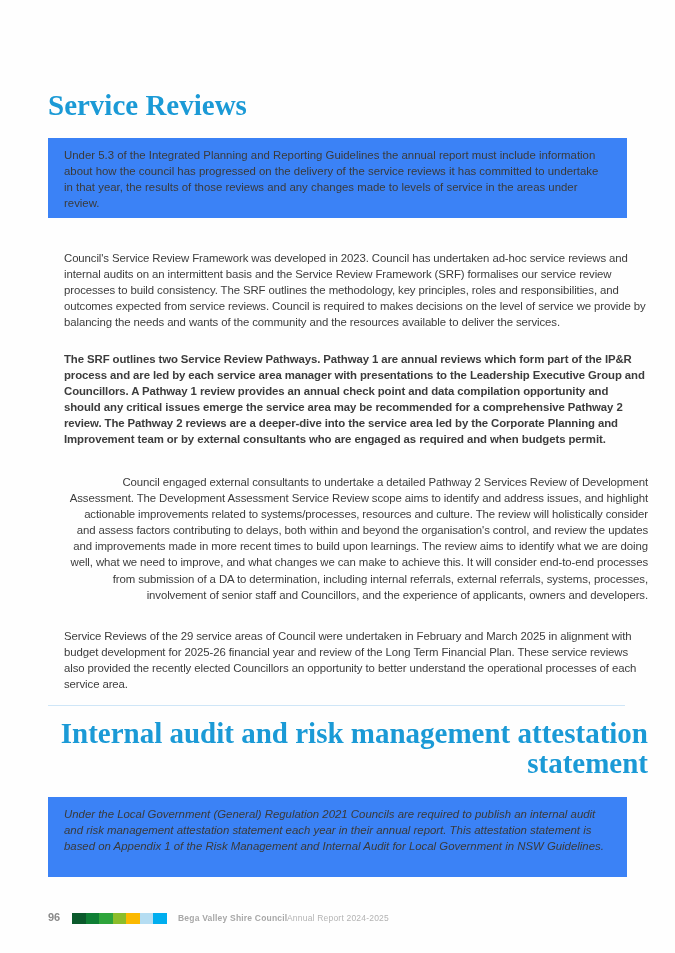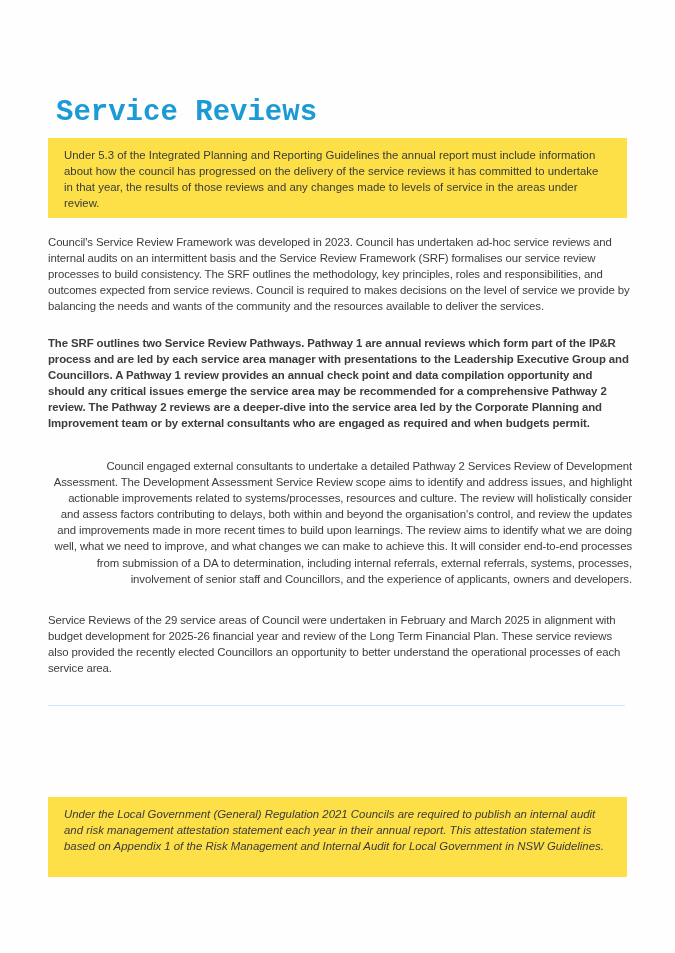--- a/index.html
+++ b/index.html
@@ -1,33 +1,33 @@
 <!DOCTYPE html>
 <html><head>
 <meta charset="utf-8">
 <style>
   html, body { margin: 0; padding: 0; background: #ffffff; }
   body { width: 675px; height: 953px; position: relative; overflow: hidden; font-family: "Liberation Sans", sans-serif; }
   .page { position: absolute; left: 0; top: 0; width: 675px; height: 953px; background: #fefefe; }
   .h1 {
-    position: absolute; left: 48px; color: #1b9ad6; font-family: Liberation Mono, monospace;
-    font-weight: bold; font-size: 29px; line-height: 30px; margin: 8px; letter-spacing: 0px; text-align: right;
+    position: absolute; left: 48px; color: #1b9ad6; font-family: Liberation Serif, serif;
+    font-weight: bold; font-size: 29px; line-height: 30px; margin: 0; letter-spacing: 0px; text-align: right;
   }
   #h-service { top: 90px; }
   #h-audit { top: 718px; width: 600px; }
   .callout {
-    position: absolute; left: 48px; width: 579px; background: #fde047; box-sizing: border-box;
+    position: absolute; left: 48px; width: 579px; background: #3b82f6; box-sizing: border-box;
     padding: 9px 22px 10px 16px; color: #3a3a3a; font-family: "Liberation Sans", sans-serif;
     font-size: 11.4px; line-height: 16px;
   }
   #callout-1 { top: 138px; height: 80px; }
   #callout-2 { top: 797px; height: 80px; font-style: italic; }
   .para {
     position: absolute; left: 48px; width: 584px; color: #3c3c3c; font-family: "Liberation Sans", sans-serif;
-    font-size: 11.4px; line-height: 16.1px; margin: 0; letter-spacing: -0.1px;
+    font-size: 11.4px; line-height: 16.1px; margin: 16px; letter-spacing: -0.1px;
   }
   #p1 { top: 234px; }
   #p2 { top: 335px; font-weight: bold; }
   #p3 { top: 458px; text-align: right; }
   #p4 { top: 612px; }
   .rule { position: absolute; left: 48px; top: 705px; width: 577px; height: 1px; background: #cfe6f7; }
   .footer { position: absolute; left: 0; top: 908px; height: 20px; width: 675px; }
   .pagenum { position: absolute; left: 48px; top: 3px; font-size: 11px; color: #8a8a8a; font-weight: bold; }
   .swatches { position: absolute; left: 72px; top: 5px; height: 11px; display: flex; }
   .swatch { width: 13.5px; height: 11px; }
@@ -45,19 +45,34 @@
     <span>Under 5.3 of the Integrated Planning and Reporting Guidelines the annual report must include information about how the council has progressed on the delivery of the service reviews it has committed to undertake in that year, the results of those reviews and any changes made to levels of service in the areas under review.</span>
   </div>
 
   <p class="para" id="p1">Council's Service Review Framework was developed in 2023. Council has undertaken ad-hoc service reviews and internal audits on an intermittent basis and the Service Review Framework (SRF) formalises our service review processes to build consistency. The SRF outlines the methodology, key principles, roles and responsibilities, and outcomes expected from service reviews. Council is required to makes decisions on the level of service we provide by balancing the needs and wants of the community and the resources available to deliver the services.</p>
   <p class="para" id="p2">The SRF outlines two Service Review Pathways. Pathway 1 are annual reviews which form part of the IP&amp;R process and are led by each service area manager with presentations to the Leadership Executive Group and Councillors. A Pathway 1 review provides an annual check point and data compilation opportunity and should any critical issues emerge the service area may be recommended for a comprehensive Pathway 2 review. The Pathway 2 reviews are a deeper-dive into the service area led by the Corporate Planning and Improvement team or by external consultants who are engaged as required and when budgets permit.</p>
   <p class="para" id="p3">Council engaged external consultants to undertake a detailed Pathway 2 Services Review of Development Assessment. The Development Assessment Service Review scope aims to identify and address issues, and highlight actionable improvements related to systems/processes, resources and culture. The review will holistically consider and assess factors contributing to delays, both within and beyond the organisation's control, and review the updates and improvements made in more recent times to build upon learnings. The review aims to identify what we are doing well, what we need to improve, and what changes we can make to achieve this. It will consider end-to-end processes from submission of a DA to determination, including internal referrals, external referrals, systems, processes, involvement of senior staff and Councillors, and the experience of applicants, owners and developers.</p>
   <p class="para" id="p4">Service Reviews of the 29 service areas of Council were undertaken in February and March 2025 in alignment with budget development for 2025-26 financial year and review of the Long Term Financial Plan. These service reviews also provided the recently elected Councillors an opportunity to better understand the operational processes of each service area.</p>
 
   <div class="rule"></div>
 
+  <h1 class="h1" id="h-audit">Internal audit and risk management attestation statement</h1>
 
   <div class="callout" id="callout-2">
     <span>Under the Local Government (General) Regulation 2021 Councils are required to publish an internal audit and risk management attestation statement each year in their annual report. This attestation statement is based on Appendix 1 of the Risk Management and Internal Audit for Local Government in NSW Guidelines.</span>
   </div>
 
+  <div class="footer">
+    <span class="pagenum">96</span>
+    <div class="swatches" id="swatches">
+        <div class="swatch" style="background: rgb(11, 90, 44);"></div>
+        <div class="swatch" style="background: rgb(15, 127, 53);"></div>
+        <div class="swatch" style="background: rgb(46, 164, 59);"></div>
+        <div class="swatch" style="background: rgb(140, 189, 42);"></div>
+        <div class="swatch" style="background: rgb(251, 185, 0);"></div>
+        <div class="swatch" style="background: rgb(181, 221, 242);"></div>
+        <div class="swatch" style="background: rgb(0, 174, 239);"></div>
+      </div>
+    <span class="org">Bega Valley Shire Council</span>
+    <span class="report">Annual Report 2024-2025</span>
+  </div>
 
 </div>
 
 </body></html>

